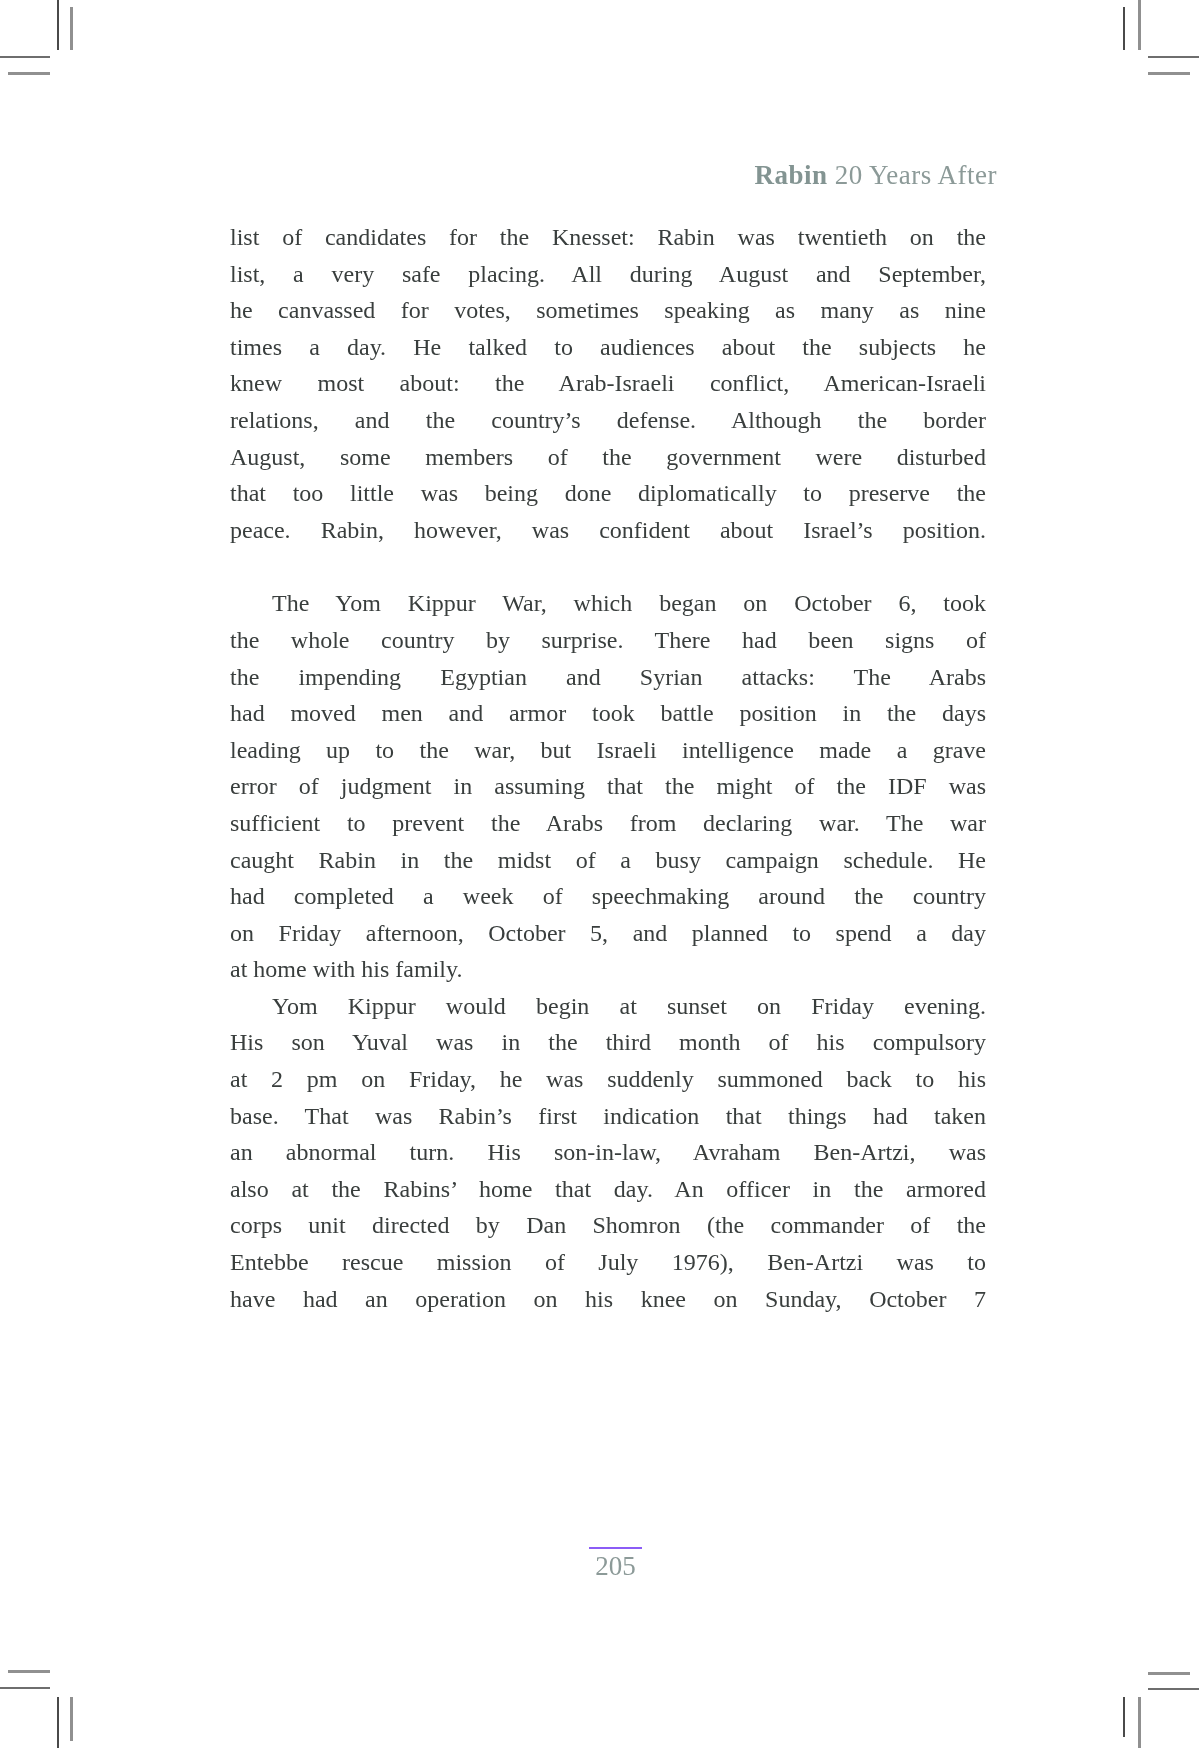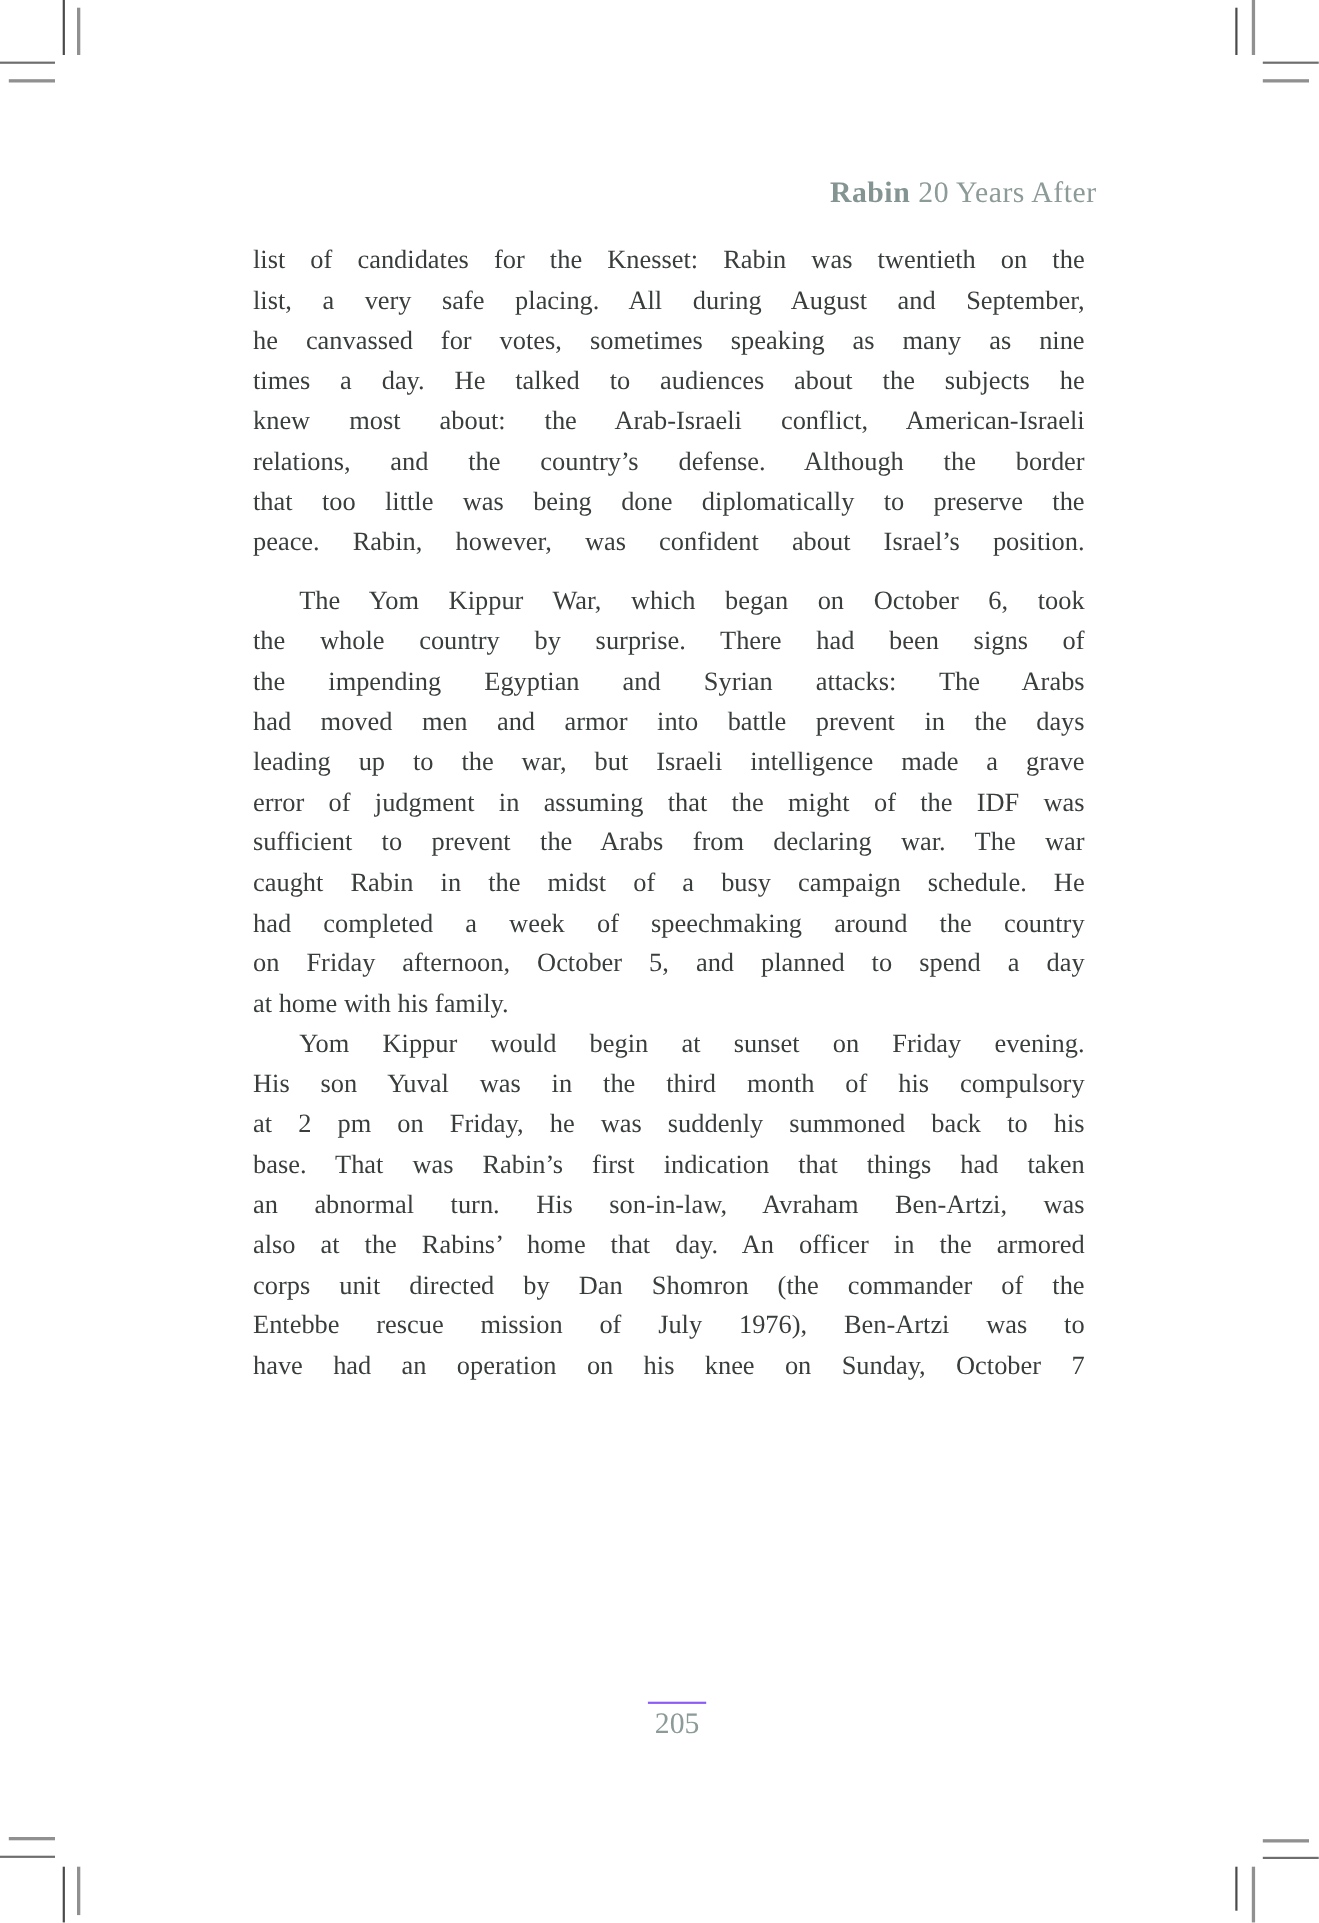--- a/index.html
+++ b/index.html
@@ -40,21 +40,21 @@
   .body-text {
     position: absolute;
     top: 219px;
     left: 230px;
     width: 756px;
     font-size: 24px;
     line-height: 36.6px;
     color: #393e3d;
   }
   .para { margin: 0; }
-  .para.space-before { margin-top: 17px; }
+  .para.space-before { margin-top: 37px; }
   .line {
     text-align: justify;
     text-align-last: justify;
   }
   .line.indent { text-indent: 42px; }
   .line.last {
     text-align-last: left;
   }
 
   
@@ -101,28 +101,29 @@
   </div>
 
   <div class="body-text">
       <div class="para">
         <div class="line">list of candidates for the Knesset: Rabin was twentieth on the</div>
         <div class="line">list, a very safe placing. All during August and September,</div>
         <div class="line">he canvassed for votes, sometimes speaking as many as nine</div>
         <div class="line">times a day. He talked to audiences about the subjects he</div>
         <div class="line">knew most about: the Arab-Israeli conflict, American-Israeli</div>
         <div class="line">relations, and the country’s defense. Although the border</div>
+        <div class="line">August, some members of the government were disturbed</div>
         <div class="line">that too little was being done diplomatically to preserve the</div>
         <div class="line">peace. Rabin, however, was confident about Israel’s position.</div>
       </div>
       <div class="para space-before">
         <div class="line indent">The Yom Kippur War, which began on October 6, took</div>
         <div class="line">the whole country by surprise. There had been signs of</div>
         <div class="line">the impending Egyptian and Syrian attacks: The Arabs</div>
-        <div class="line">had moved men and armor into battle prevent in the days</div>
+        <div class="line">had moved men and armor took battle position in the days</div>
         <div class="line">leading up to the war, but Israeli intelligence made a grave</div>
         <div class="line">error of judgment in assuming that the might of the IDF was</div>
         <div class="line">sufficient to prevent the Arabs from declaring war. The war</div>
         <div class="line">caught Rabin in the midst of a busy campaign schedule. He</div>
         <div class="line">had completed a week of speechmaking around the country</div>
         <div class="line">on Friday afternoon, October 5, and planned to spend a day</div>
         <div class="line last">at home with his family.</div>
       </div>
       <div class="para">
         <div class="line indent">Yom Kippur would begin at sunset on Friday evening.</div>

